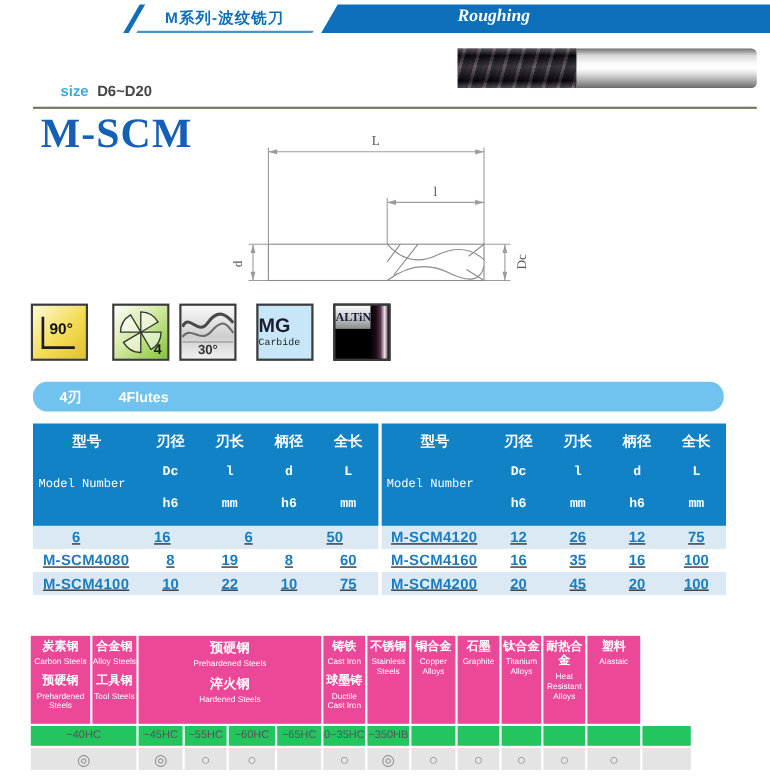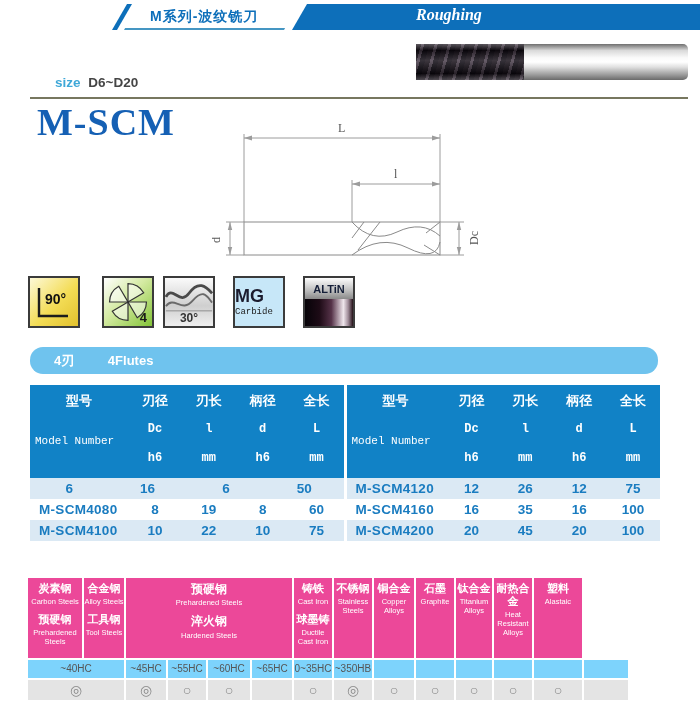--- a/index.html
+++ b/index.html
@@ -36,37 +36,37 @@
 
   
   .drawing{position:absolute;left:212px;top:112px;}
 
   
   .ficon{position:absolute;top:276px;width:52px;height:52px;border:2px solid #3b3b3b;box-sizing:border-box;}
   .fi1{left:28px;background:linear-gradient(135deg,#fdf9d8 0%,#f3dc55 55%,#e2c12d 100%);}
   .fi2{left:102px;background:linear-gradient(135deg,#ffffff 0%,#d4eaa2 45%,#84c438 100%);}
   .fi3{left:163px;background:linear-gradient(180deg,#fafafa 0%,#cfcfcf 58%,#efefef 100%);}
   .fi4{left:233px;background:#c7e7f8;display:flex;flex-direction:column;justify-content:center;gap:2px;}
-  .fi5{left:303px;background:#000;display:flex;flex-direction:column;}
+  .fi5{left:303px;background:#000;display:flex;flex-direction:row;font-family:Liberation Serif, serif;}
   .deg90{position:absolute;left:15px;top:13px;font-weight:bold;font-size:14px;color:#111;}
   .fl4{position:absolute;right:5px;bottom:1px;font-weight:bold;font-size:13px;color:#1a1a1a;}
   .deg30{position:absolute;bottom:1px;width:100%;text-align:center;font-weight:bold;font-size:12px;color:#333;}
   .mg-code{font-weight:bold;font-size:18px;color:#1c1c2e;line-height:1;}
   .mg-name{font-family:"Liberation Mono",monospace;font-size:9px;color:#222;}
   .altin-top{height:21px;background:linear-gradient(180deg,#fdfdfd 0%,#bdbdbd 60%,#8a8a8a 100%);
              display:flex;align-items:center;justify-content:center;font-weight:bold;font-size:11px;color:#141e38;}
   .altin-bot{flex:1;background:linear-gradient(90deg,#060308 0%,#1d0b16 30%,#553248 55%,#efe6ec 80%,#a08c99 90%,#241018 100%);}
 
   
   .pill{position:absolute;left:30px;top:347px;width:628px;height:27px;background:#6fc3ee;border-radius:13px;
         color:#fff;font-size:13px;font-weight:bold;line-height:27px;padding-left:24px;box-sizing:border-box;}
   .pill-en{margin-left:30px;}
 
   
-  .spec-wrap{position:absolute;left:30px;top:385px;width:630px;display:flex;gap:3px;}
+  .spec-wrap{position:absolute;left:30px;top:385px;width:630px;display:flex;gap:3px;text-decoration:underline;}
   .spec-table{flex:1;}
   .spec-head{position:relative;background:#1182c6;color:#fff;height:93px;}
   .sh-model-cn{position:absolute;left:0;top:7px;width:98px;text-align:center;font-size:13px;font-weight:bold;}
   .sh-model-en{position:absolute;left:5px;top:50px;font-family:"Liberation Mono",monospace;font-size:11px;}
   .sh-cols{position:absolute;left:98px;right:0;top:0;bottom:0;display:flex;}
   .sh-col{flex:1;position:relative;text-align:center;}
   .sh-cn{position:absolute;left:0;width:100%;top:7px;font-size:13px;font-weight:bold;}
   .sh-sym{position:absolute;left:0;width:100%;top:37px;font-family:"Liberation Mono",monospace;font-size:12px;font-weight:bold;}
   .sh-unit{position:absolute;left:0;width:100%;top:66px;font-family:"Liberation Mono",monospace;font-size:12px;font-weight:bold;}
   .spec-row{display:flex;height:21px;line-height:21px;font-size:13.5px;color:#1a7cc0;font-weight:600;}
@@ -77,21 +77,21 @@
   
   .mat-table{position:absolute;left:28px;top:578px;display:grid;gap:2px;
     grid-template-columns:54px 40px 40px 38px 42px 40px 38px 38px 40px 38px 36px 38px 48px 44px;
     grid-template-rows:80px 18px 20px;}
   .mat-cell{background:#ec4899;color:#fff;text-align:center;padding-top:4px;box-sizing:border-box;
             display:flex;flex-direction:column;align-items:center;}
   .mat-cn{font-size:11px;font-weight:bold;line-height:1.2;}
   .mat-cn.big{font-size:12px;}
   .mat-en{font-size:7.5px;line-height:1.2;margin-top:2px;}
   .mat-g2{margin-top:7px;}
-  .hard-cell{background:#7dd3fc;color:#555;font-size:10px;line-height:18px;text-align:center;white-space:nowrap;}
+  .hard-cell{background:#22c55e;color:#555;font-size:10px;line-height:18px;text-align:center;white-space:nowrap;}
   .circ-cell{background:#e4e4e4;color:#8a8a8a;font-size:14px;line-height:20px;text-align:center;}
 </style>
 </head>
 <body>
 
 <div class="page">
 
   <div class="hdr-slash"></div>
   <div class="hdr-mid"></div>
   <div class="hdr-blue"></div>

